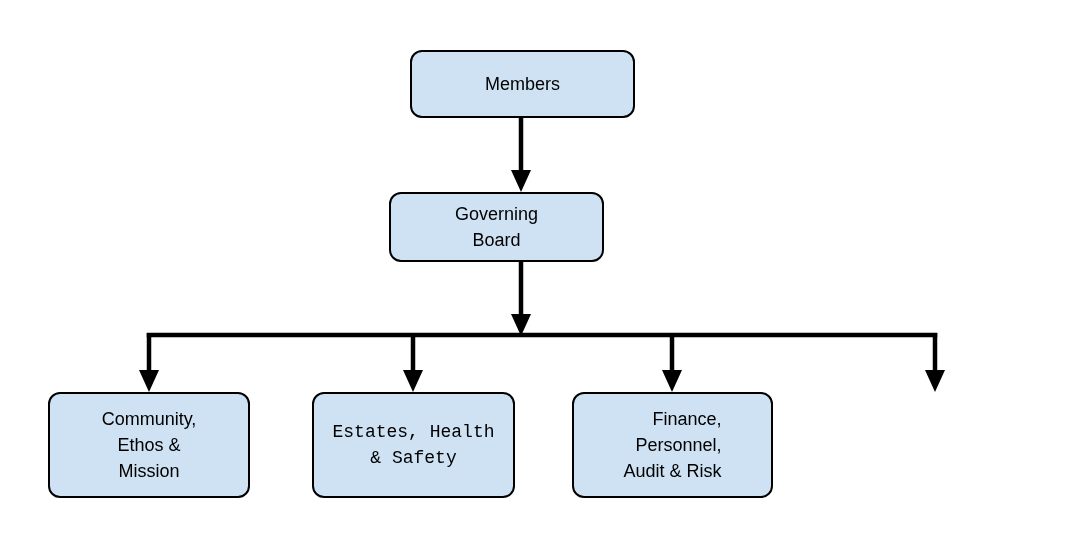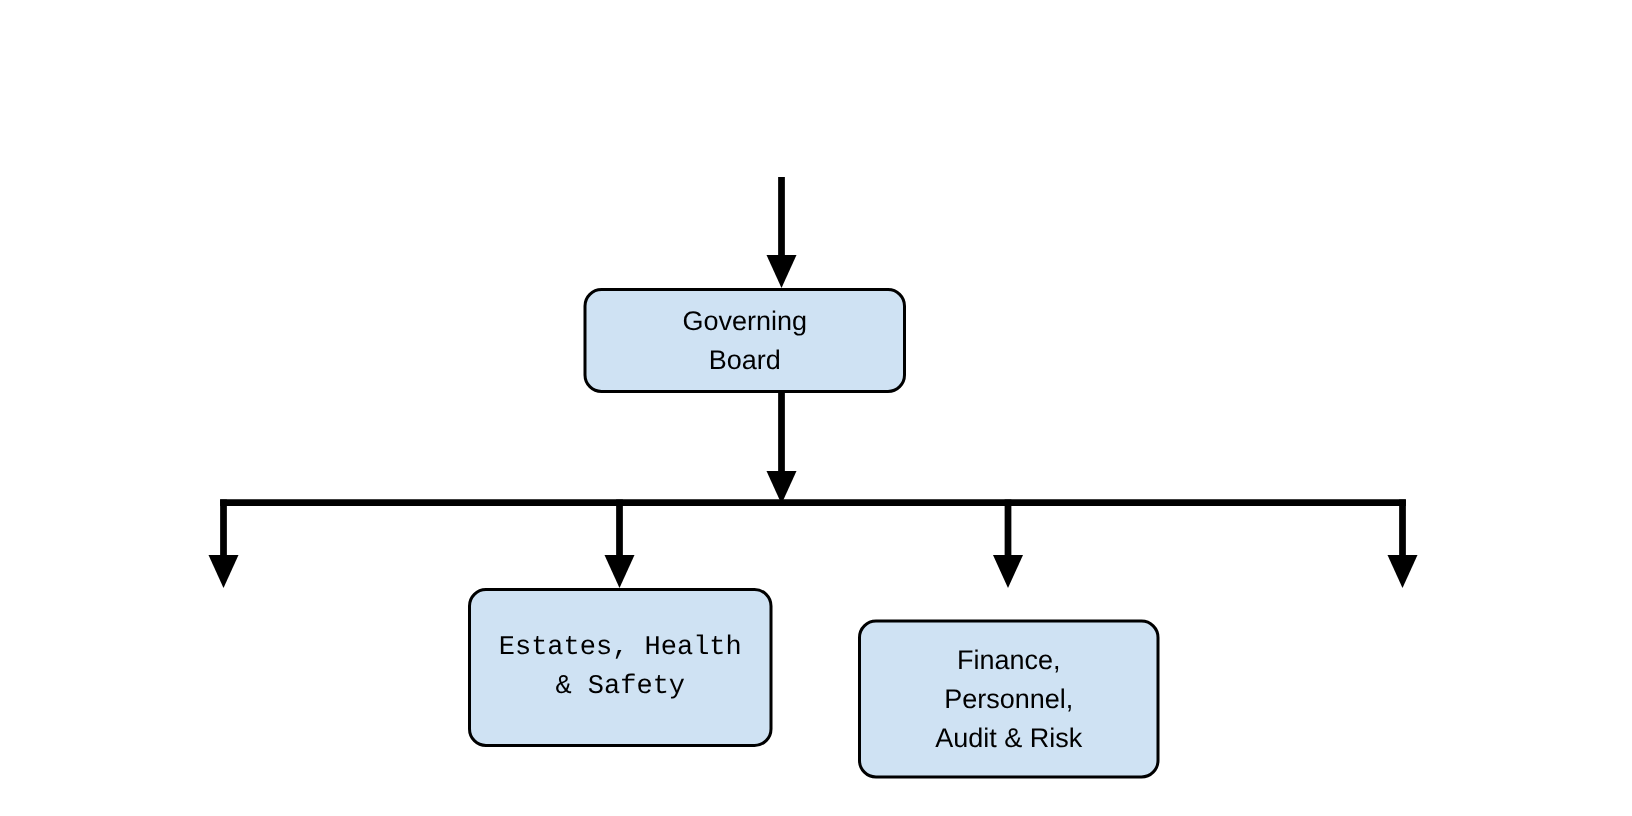--- a/index.html
+++ b/index.html
@@ -41,21 +41,21 @@
     text-align: center;
     color: var(--text, #000000);
     font-size: 18px;
     line-height: 26px;
     white-space: pre-line;
   }
   .n-members          { left: 410px; top: 50px;  width: 225px; height: 68px;  }
   .n-governing-board  { left: 389px; top: 192px; width: 215px; height: 70px;  }
   .n-community        { left: 48px;  top: 392px; width: 202px; height: 106px; }
   .n-estates          { left: 312px; top: 392px; width: 203px; height: 106px; font-family: Liberation Mono, monospace; }
-  .n-finance          { left: 572px; top: 413px; width: 201px; height: 106px; }
+  .n-finance          { left: 572px; top: 392px; width: 201px; height: 106px; text-align: right; }
   .n-standards        { left: 832px; top: 392px; width: 206px; height: 106px; }
 </style>
 </head>
 <body>
 
 <div class="canvas">
 
   <svg class="connectors" width="1088" height="544" viewBox="0 0 1088 544">
 
     <g>
@@ -76,26 +76,34 @@
       <polygon points="403,370 423,370 413,392"></polygon>
 
       <line x1="672" y1="333" x2="672" y2="371"></line>
       <polygon points="662,370 682,370 672,392"></polygon>
 
       <line x1="935" y1="333" x2="935" y2="371"></line>
       <polygon points="925,370 945,370 935,392"></polygon>
     </g>
   </svg>
 
+  <div class="node n-members">
+    <span>Members</span>
+  </div>
 
   <div class="node n-governing-board">
     <span>Governing
 Board</span>
   </div>
 
+  <div class="node n-community">
+    <span>Community,
+Ethos &amp;
+Mission</span>
+  </div>
 
   <div class="node n-estates">
     <span>Estates, Health
 &amp; Safety</span>
   </div>
 
   <div class="node n-finance">
     <span>Finance,
 Personnel,
 Audit &amp; Risk</span>

